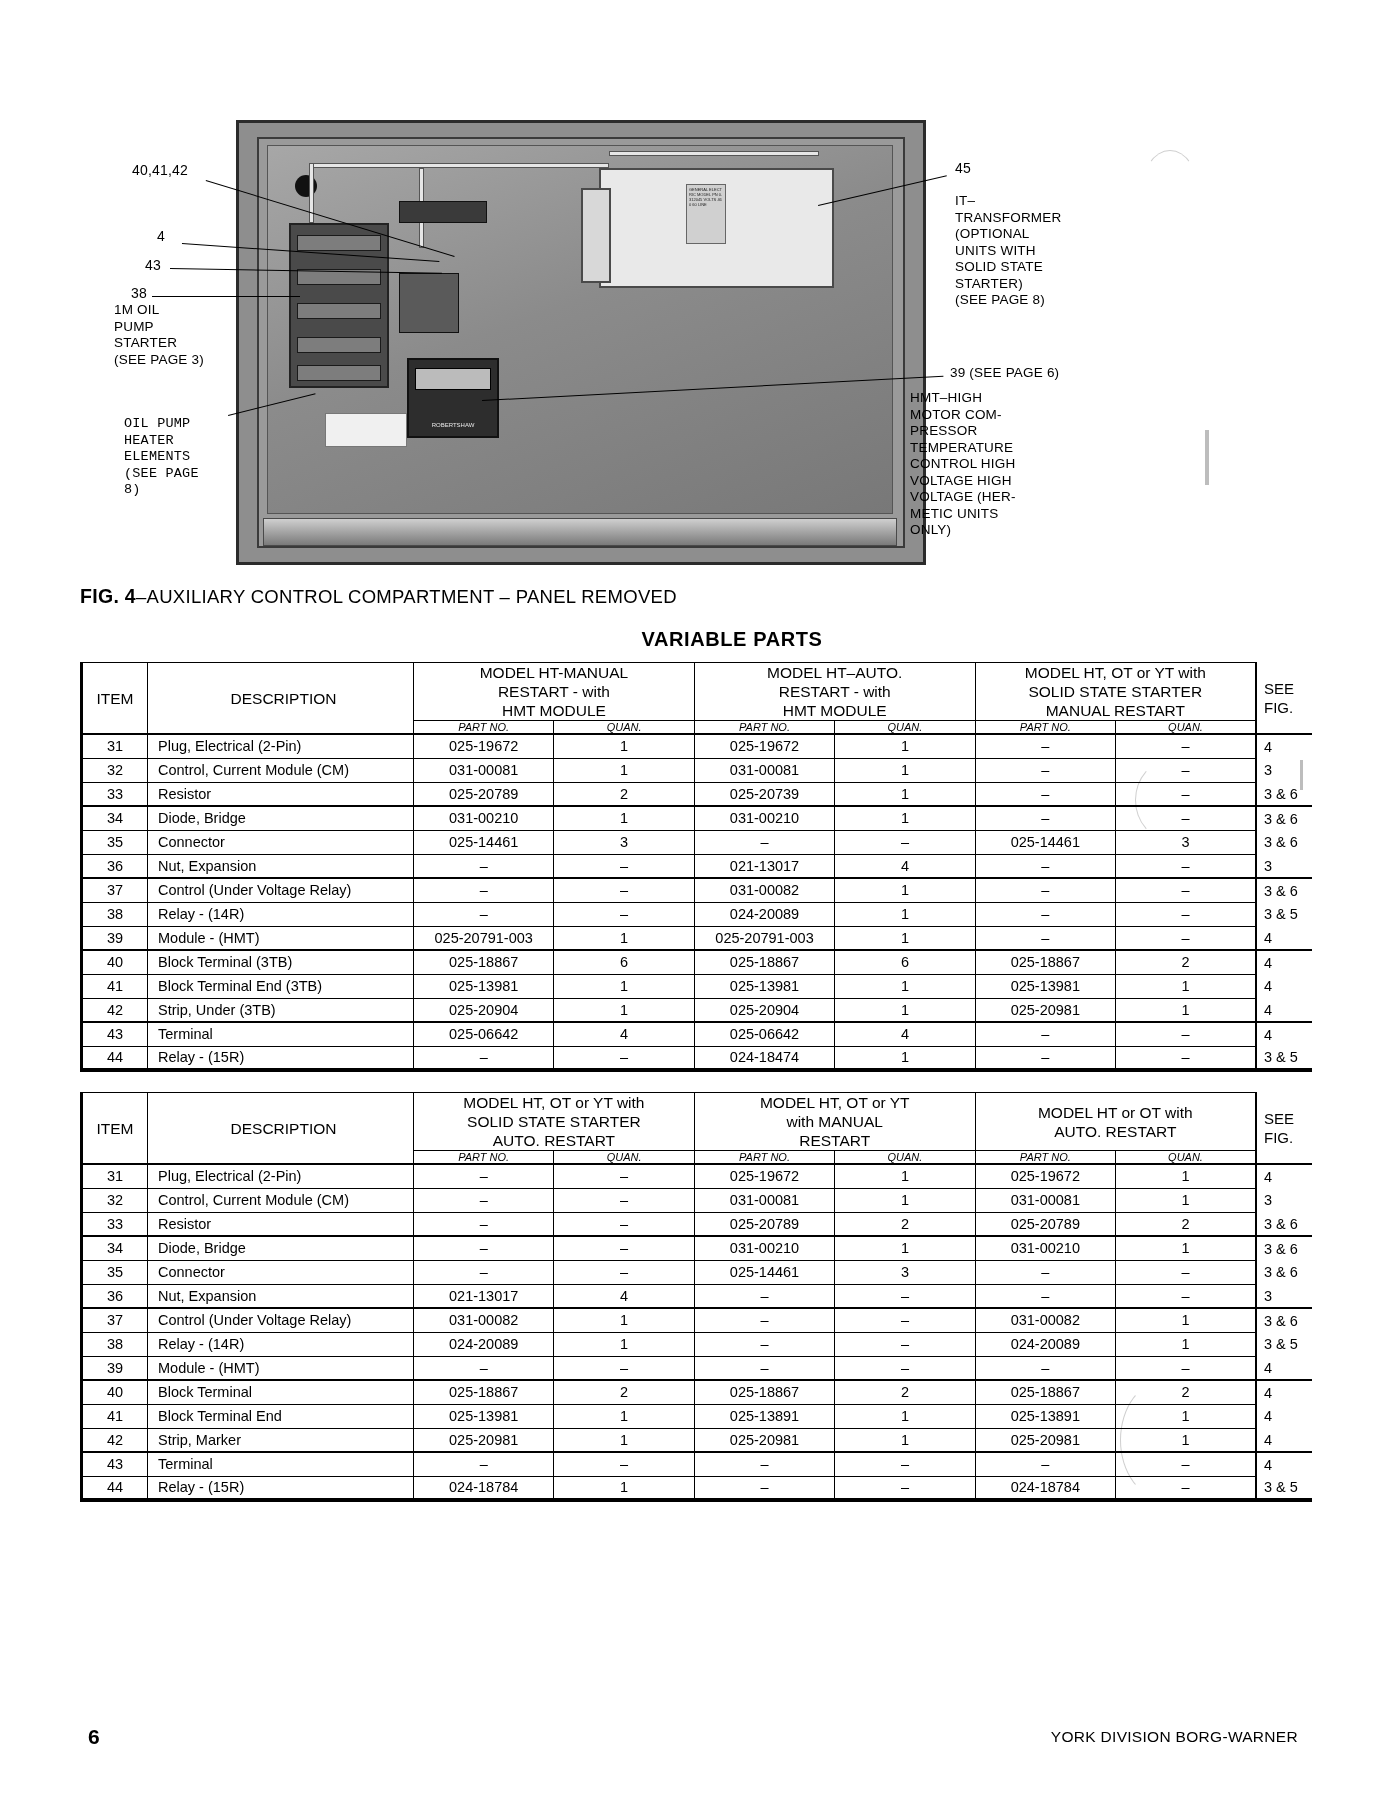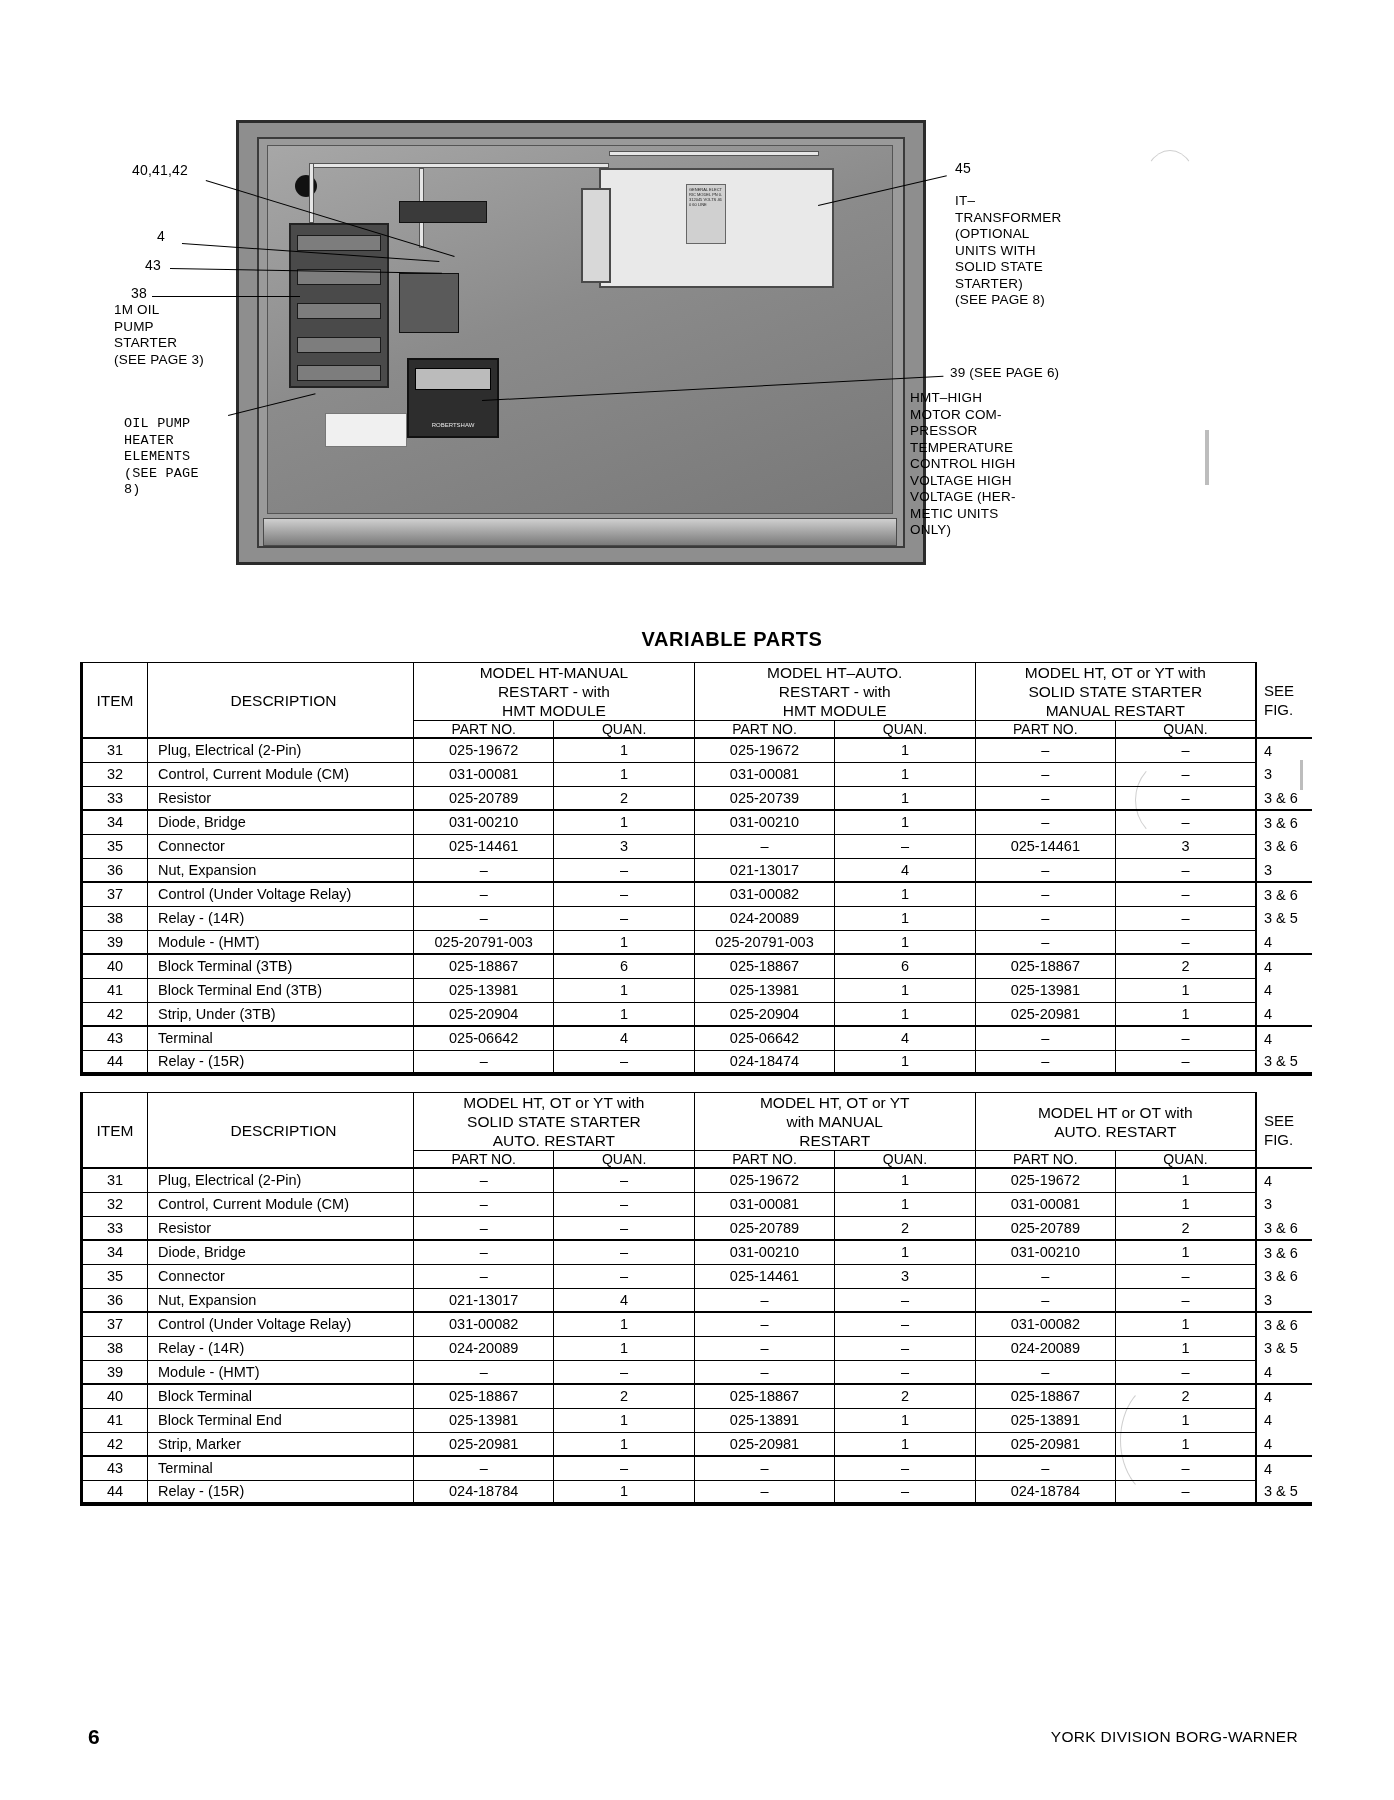--- a/index.html
+++ b/index.html
@@ -189,21 +189,21 @@
     font-size: 14.5px;
     table-layout: fixed;
   }
   table.parts td, table.parts th {
     border: 1px solid #000;
     padding: 0 4px;
     vertical-align: middle;
     font-weight: normal;
   }
   .hdr-top td, .hdr-top th { font-weight: bold; font-size: 15.5px; text-align: center; line-height: 19px; }
-  .sub-hdr td { font-weight: bold; font-size: 14px; text-align: center; }
+  .sub-hdr td { font-weight: bold; font-size: 11px; text-align: center; font-style: italic; }
   .c-item { text-align: center; font-weight: bold; width: 66px; }
   .c-desc { text-align: left; padding-left: 10px !important; width: 266px; }
   .c-pn   { text-align: center; width: 130px; }
   .c-qty  { text-align: center; width: 80px; }
   .c-fig  { text-align: left; padding-left: 7px !important; width: 56px; border-left: 2.5px solid #000 !important; border-top: none !important; border-bottom: none !important; border-right: none !important; }
   tr.data td { height: 24px; }
   .thick-top td { border-top: 2.5px solid #000 !important; }
   .outer-bottom td { border-bottom: 4px solid #000 !important; }
   .lcap { border-left: 3px solid #000 !important; }
   .fig-head { text-align: left !important; padding-left: 7px !important; font-weight: normal !important; font-size: 15px !important; border-left: 2.5px solid #000 !important; border-top: none !important; border-right: none !important; }
@@ -307,20 +307,23 @@
   <div class="callout" style="left:910px;top:390px;">HMT–HIGH
 MOTOR COM-
 PRESSOR
 TEMPERATURE
 CONTROL HIGH
 VOLTAGE HIGH
 VOLTAGE (HER-
 METIC UNITS
 ONLY)</div>
 
+  <div class="fig-caption">
+    <b>FIG. 4</b><span>–AUXILIARY CONTROL COMPARTMENT – PANEL REMOVED</span>
+  </div>
 </div>
 
 <div class="section-title">VARIABLE PARTS</div>
 
 <div class="mark" style="left:1205px;top:430px;width:4px;height:55px;"></div>
 <div class="mark" style="left:1300px;top:760px;width:3px;height:30px;"></div>
 <div class="arc" style="left:1140px;top:150px;width:60px;height:90px;border-color:#cfcfcf transparent transparent transparent;"></div>
 <div class="arc" style="left:1135px;top:760px;width:70px;height:80px;border-color:transparent transparent transparent #cfcfcf;"></div>
 <div class="arc" style="left:1120px;top:1380px;width:90px;height:120px;border-color:transparent transparent transparent #cfcfcf;"></div>
 

